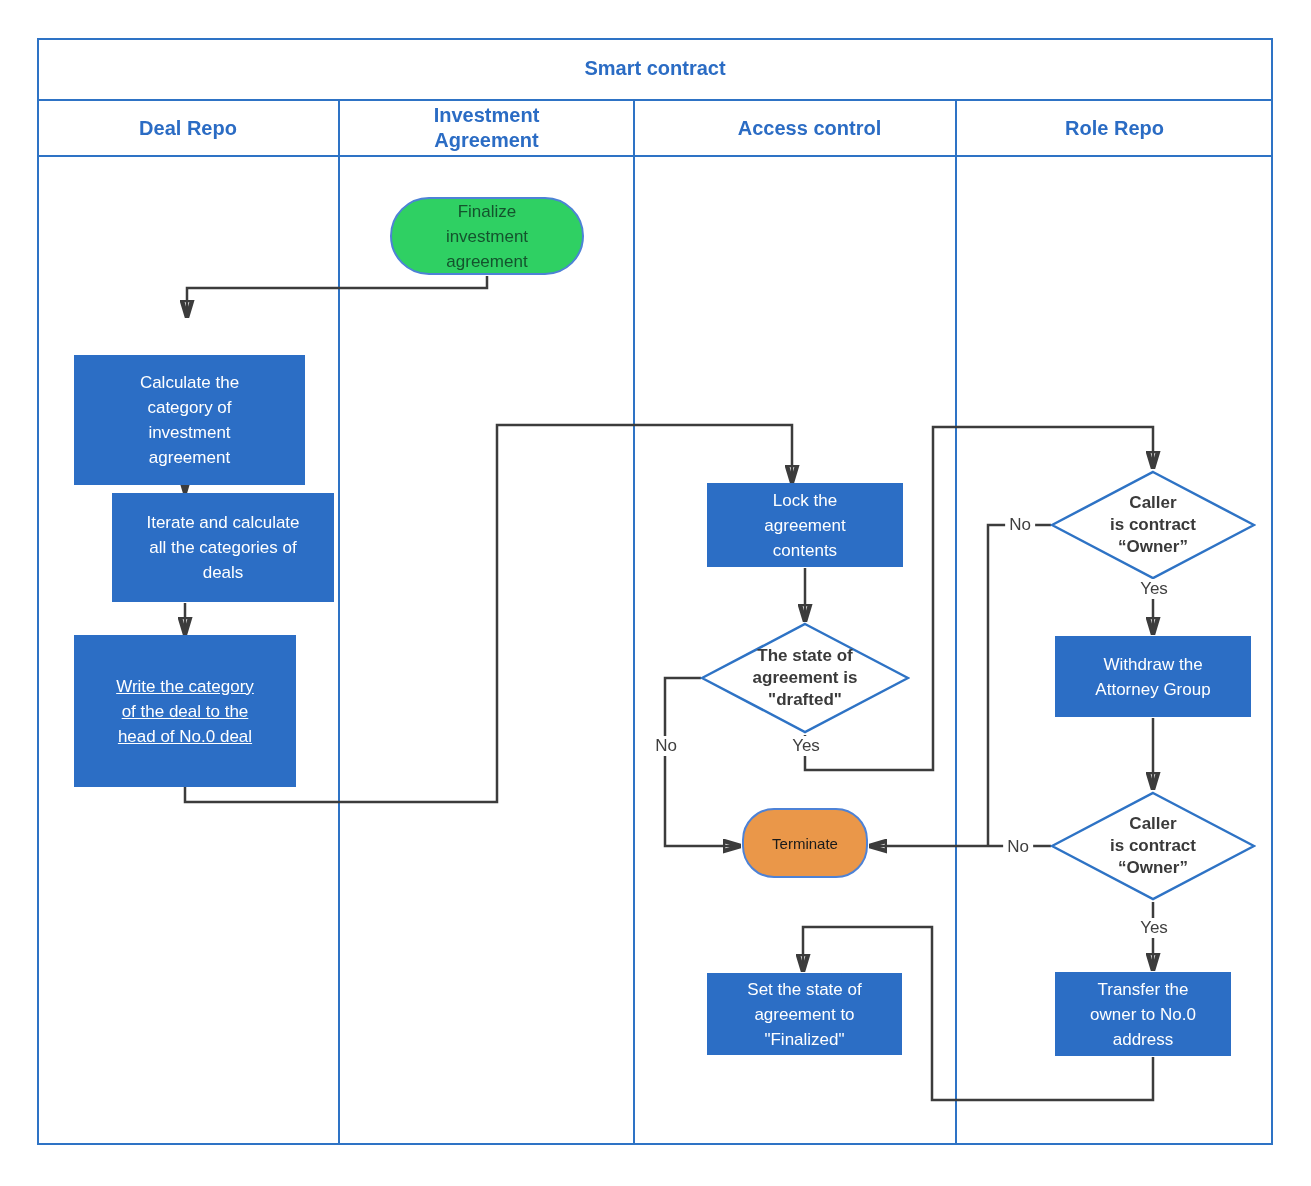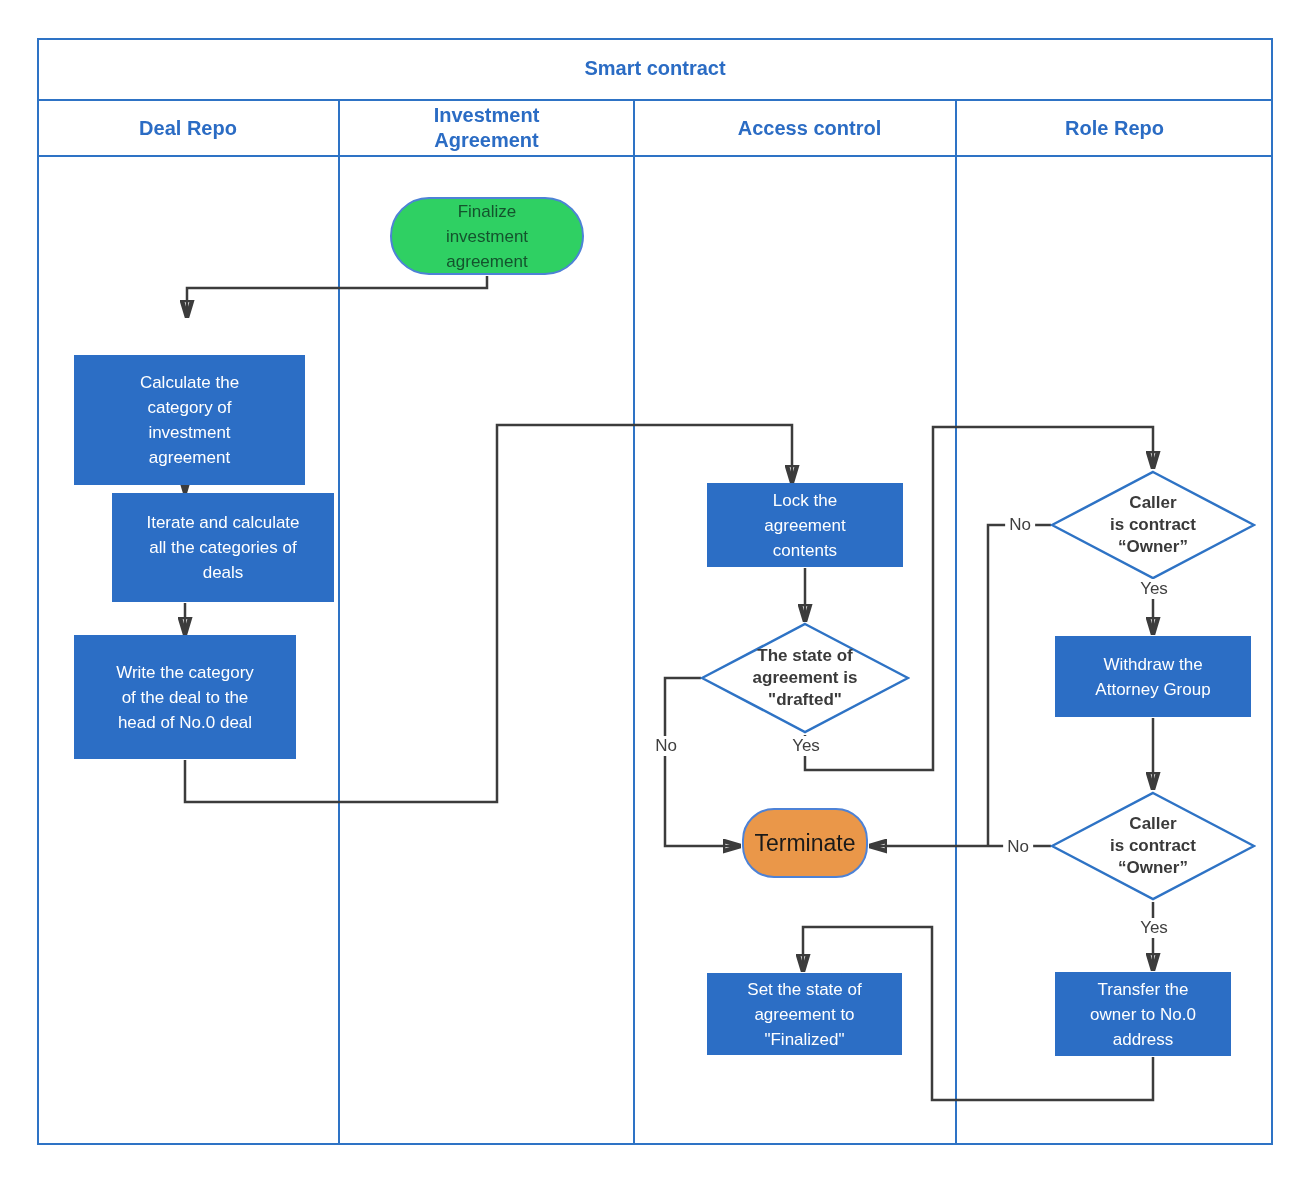--- a/index.html
+++ b/index.html
@@ -38,21 +38,21 @@
   .process{
     background:var(--process-fill,#2C6EC5);color:var(--process-text,#ffffff);
     font-size:17px;line-height:25px;
   }
   .start{
     background:var(--start-fill,#2FD063);border:2px solid var(--shape-border,#4D82D6);
     border-radius:39px;color:#14532d;font-size:17px;line-height:25px;
   }
   .terminator{
     background:var(--terminator-fill,#EA9749);border:2px solid var(--shape-border,#4D82D6);
-    border-radius:32px;color:#1a1a1a;font-size:23px;
+    border-radius:32px;color:#1a1a1a;font-size:15px;
   }
   .decision{position:absolute;}
   .decision svg{position:absolute;left:0;top:0;width:100%;height:100%;}
   .decision .decision-label{
     position:absolute;left:0;top:0;width:100%;height:100%;
     display:flex;align-items:center;justify-content:center;text-align:center;
     font-size:17px;font-weight:bold;color:var(--decision-text,#3A3A3A);
     line-height:22px;white-space:pre-line;
   }
   .edge-label{
@@ -112,21 +112,21 @@
 investment
 agreement</span>
   </div>
 
   <div class="node process" style="left:86px;top:493px;width:222px;height:109px;margin-left:26px;">
     <span>Iterate and calculate
 all the  categories of
 deals</span>
   </div>
 
-  <div class="node process" style="left:74px;top:635px;width:222px;height:124px;">
+  <div class="node process" style="left:74px;top:635px;width:222px;height:152px;text-decoration:underline;">
     <span>Write the category
 of the deal to the
 head of No.0 deal</span>
   </div>
 
   <div class="node process" style="left:707px;top:483px;width:196px;height:84px;">
     <span>Lock the
 agreement
 contents</span>
   </div>

